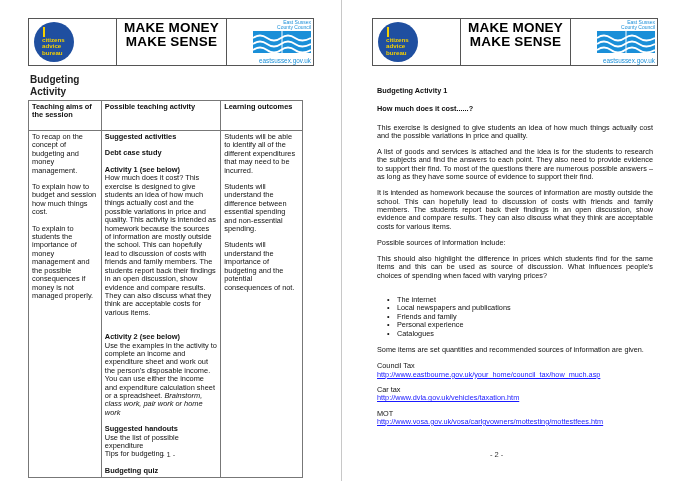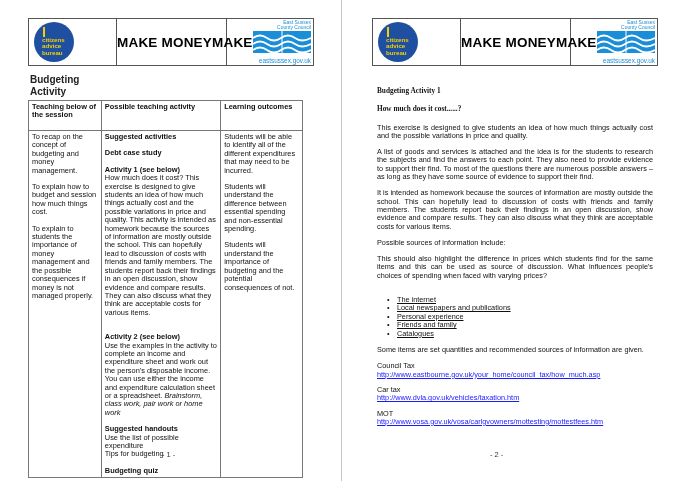--- a/index.html
+++ b/index.html
@@ -11,21 +11,21 @@
   #page2 { left: 342px; width: 341px; }
   .divider { position: absolute; left: 341px; top: 0; width: 1px; height: 481px; background: #c8c8c8; }
 
   
   .banner { position: absolute; top: 18px; height: 48px; border: 1px solid #555; display: flex; }
   #page1 .banner { left: 28px; width: 286px; }
   #page2 .banner { left: 30px; width: 286px; }
   .banner .cell { border-right: 1px solid #555; height: 100%; position: relative; }
   .banner .cell:last-child { border-right: none; }
   .banner .c1 { width: 88px; }
-  .banner .c2 { width: 110px; display: flex; flex-direction: row; align-items: center; justify-content: flex-start; padding-top: 2px; }
+  .banner .c2 { width: 110px; display: flex; flex-direction: column; align-items: center; justify-content: flex-start; padding-top: 2px; }
   .banner .c3 { flex: 1; }
   .banner-title { font-family: "Liberation Sans", sans-serif; font-weight: bold; font-size: 13.5px; line-height: 14px; letter-spacing: 0.2px; color: #000; text-align: center; white-space: nowrap; }
 
   .cab-logo { position: absolute; left: 5px; top: 3px; width: 40px; height: 40px; border-radius: 50%; background: #1f4fa0; }
   .cab-logo .bar { position: absolute; left: 9px; top: 5px; width: 2px; height: 10px; background: #f5d000; }
   .cab-logo .txt { position: absolute; left: 8px; top: 15px; font-size: 6.2px; line-height: 6.4px; font-weight: bold; color: #f5d000; white-space: pre; }
 
   .esc-logo { position: absolute; right: 2px; top: 1px; width: 60px; height: 44px; }
   .esc-logo .name { position: absolute; right: 0; top: 0; text-align: right; font-size: 5px; line-height: 5.2px; color: #1a8fd8; white-space: pre; }
   .esc-logo .waves { position: absolute; left: 2px; top: 11px; width: 58px; height: 22px; }
@@ -46,23 +46,23 @@
   .lesson-table .bold { font-weight: bold; }
   .lesson-table .italic { font-style: italic; }
   .lesson-table .mb16 { margin-bottom: 16px; }
 
   .page-num { position: absolute; top: 450px; font-size: 7.5px; color: #333; }
   #page1 .page-num { left: 162px; }
   #page2 .page-num { left: 148px; }
 
   
   .p2-body { position: absolute; left: 35px; top: 87px; width: 276px; font-size: 7.3px; line-height: 8.3px; color: #111; }
-  .p2-body .h { font-weight: bold; margin-bottom: 10px; font-family: Liberation Serif, serif; }
+  .p2-body .h { font-weight: bold; margin-bottom: 10px; }
   .p2-body p { margin-bottom: 8px; text-align: justify; }
-  .p2-body ul { list-style: none; margin: 16px 0 8px 10px; text-decoration: underline; }
+  .p2-body ul { list-style: none; margin: 16px 0 8px 10px; }
   .p2-body li { position: relative; padding-left: 10px; line-height: 8.4px; }
   .p2-body li::before { content: "•"; position: absolute; left: 0; top: 0; }
   .p2-body .src { margin-bottom: 7px; }
   .p2-body a { color: #1a1aff; text-decoration: underline; display: block; }
 </style>
 </head>
 <body>
 
 <div class="page" id="page1">
   <div class="banner">
@@ -92,21 +92,21 @@
         <div class="url">eastsussex.gov.uk</div>
       </div>
     </div>
   </div>
 
   <div class="p1-heading">Budgeting Activity</div>
 
   <table class="lesson-table">
     <thead>
       <tr>
-        <th class="col1">Teaching below of the session</th>
+        <th class="col1">Teaching aims of the session</th>
         <th class="col2">Possible teaching activity</th>
         <th class="col3">Learning outcomes</th>
       </tr>
     </thead>
     <tbody>
       <tr>
         <td class="col1">
           <p>To recap on the concept of budgeting and money management.</p>
           <p>To explain how to budget and session how much things cost.</p>
           <p>To explain to students the importance of money management and the possible consequences if money is not managed properly.</p>
@@ -171,22 +171,22 @@
     <div class="h">Budgeting Activity 1</div>
     <div class="h">How much does it cost......?</div>
     <p>This exercise is designed to give students an idea of how much things actually cost and the possible variations in price and quality.</p>
     <p>A list of goods and services is attached and the idea is for the students to research the subjects and find the answers to each point. They also need to provide evidence to support their find. To most of the questions there are numerous possible answers – as long as they have some source of evidence to support their find.</p>
     <p>It is intended as homework because the sources of information are mostly outside the school. This can hopefully lead to discussion of costs with friends and family members. The students report back their findings in an open discussion, show evidence and compare results. They can also discuss what they think are acceptable costs for various items.</p>
     <p>Possible sources of information include:</p>
     <p>This should also highlight the difference in prices which students find for the same items and this can be used as source of discussion. What influences people's choices of spending when faced with varying prices?</p>
     <ul>
       <li>The internet</li>
       <li>Local newspapers and publications</li>
+      <li>Friends and family</li>
       <li>Personal experience</li>
-      <li>Friends and family</li>
       <li>Catalogues</li>
     </ul>
     <p>Some items are set quantities and recommended sources of information are given.</p>
     <div class="src">
       <div>Council Tax</div>
       <a>http://www.eastbourne.gov.uk/your_home/council_tax/how_much.asp</a>
     </div>
     <div class="src">
       <div>Car tax</div>
       <a>http://www.dvla.gov.uk/vehicles/taxation.htm</a>

